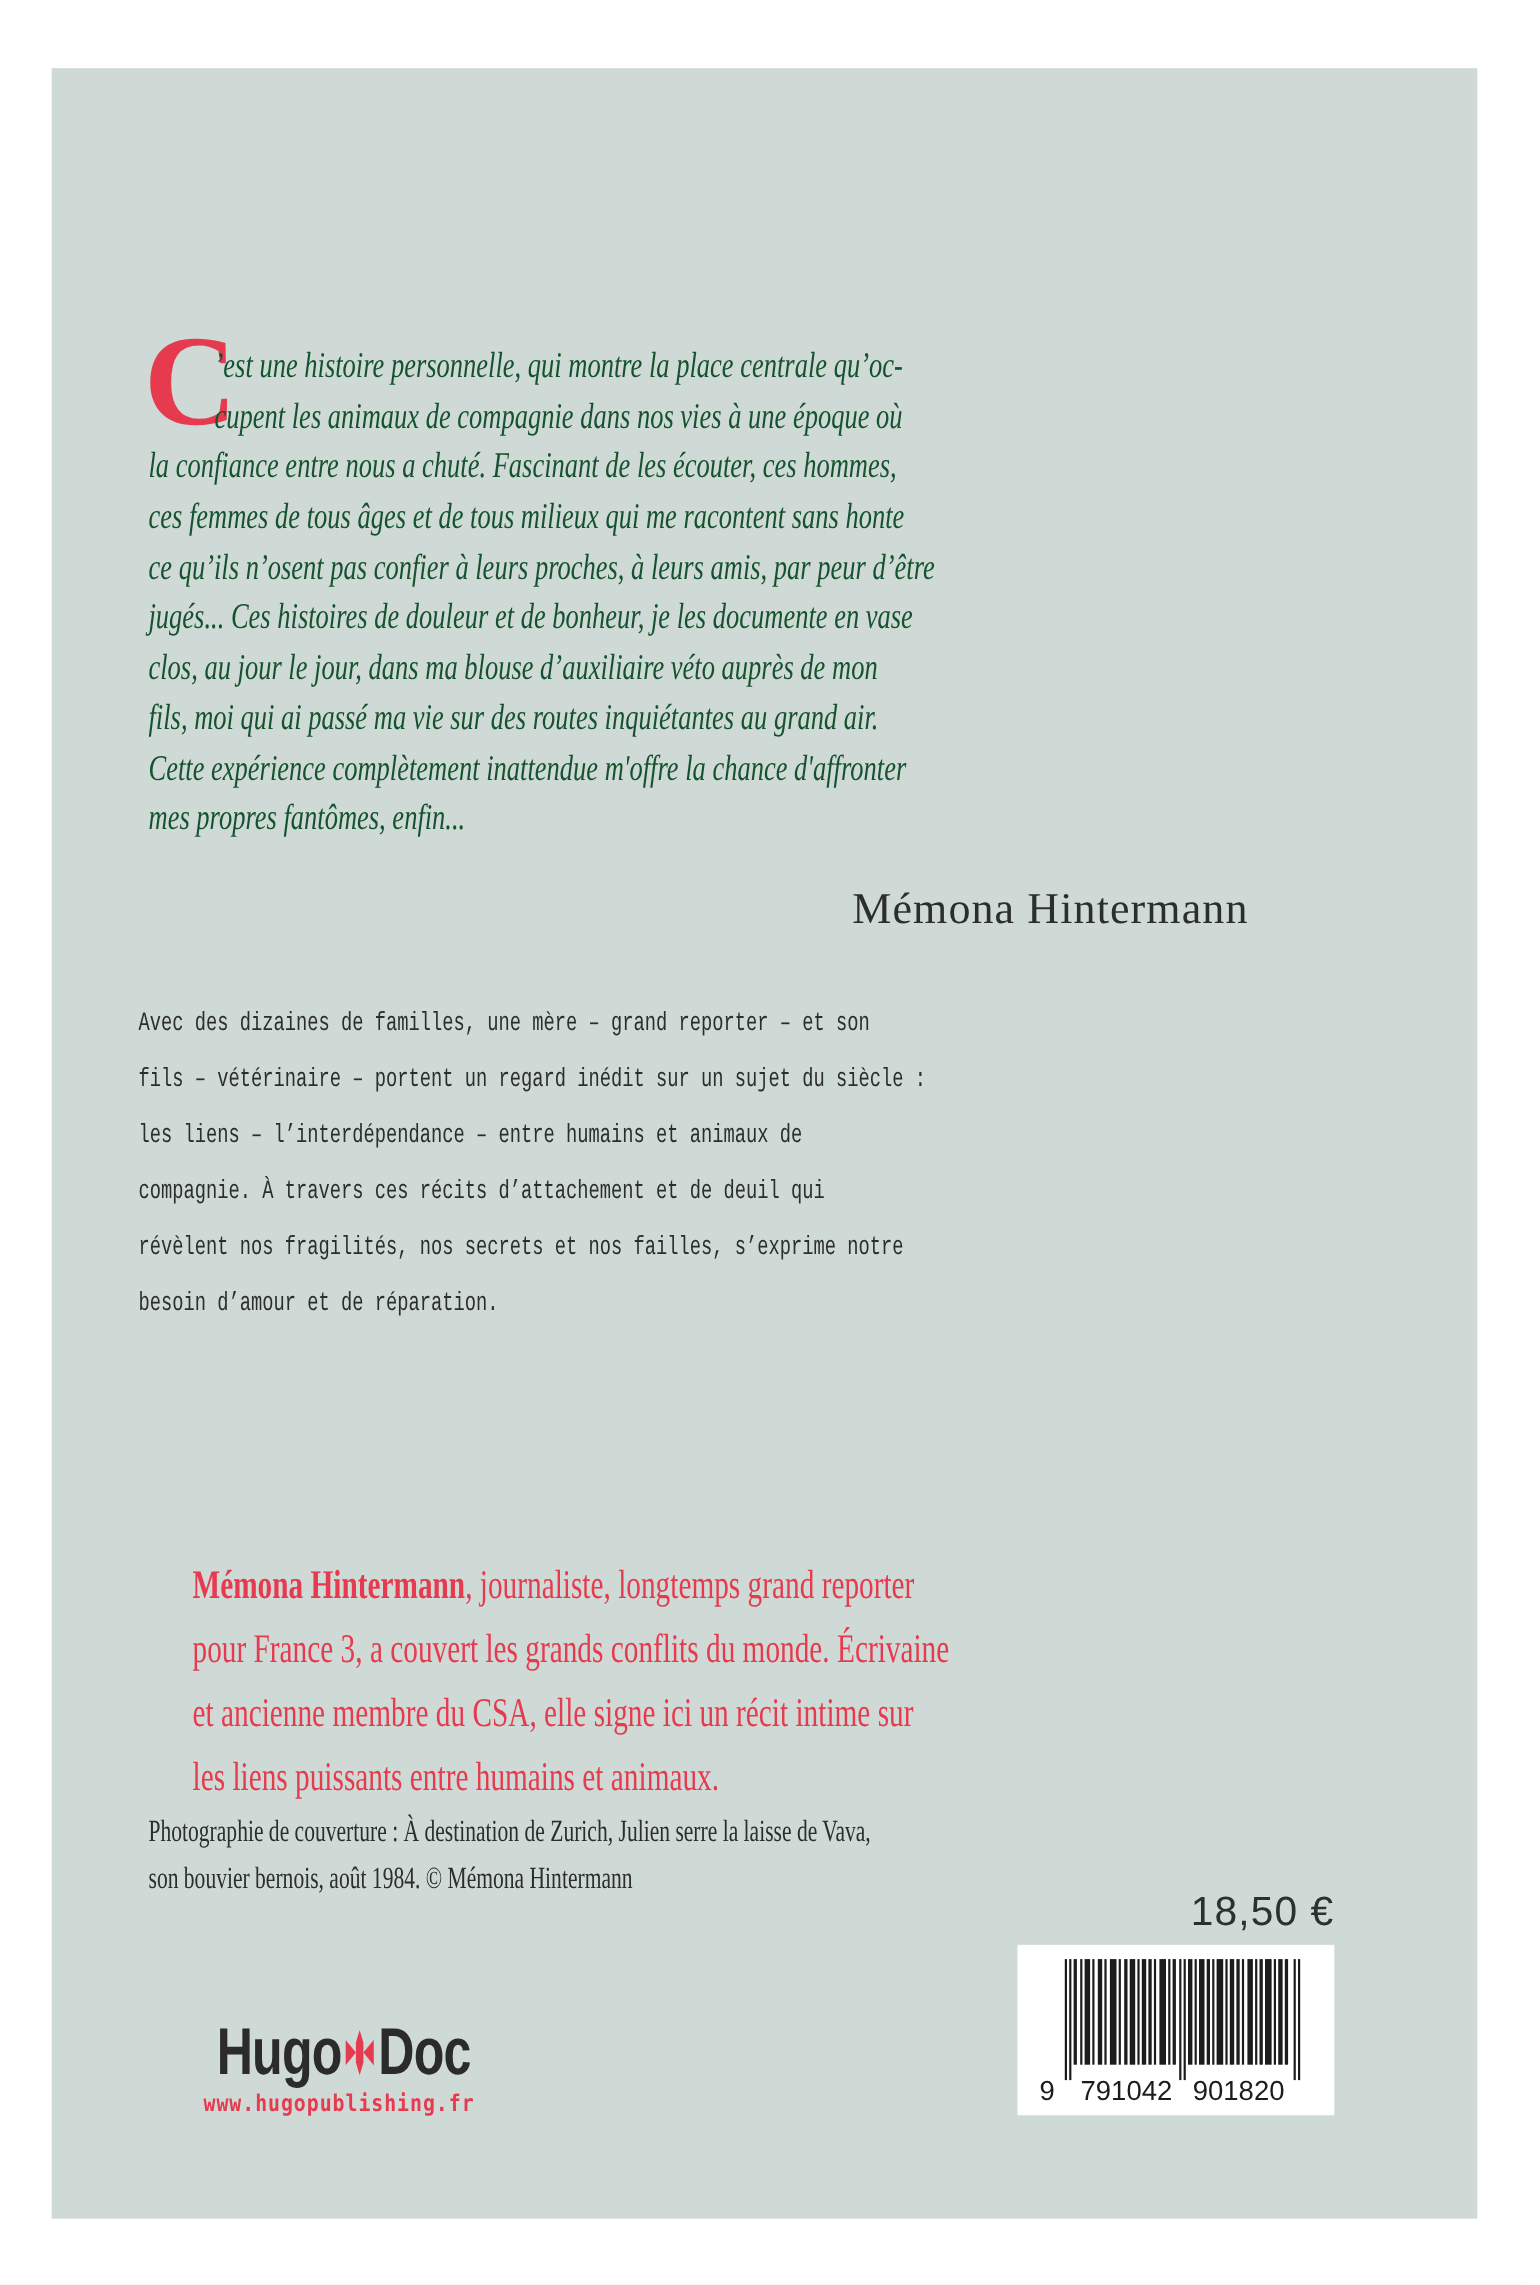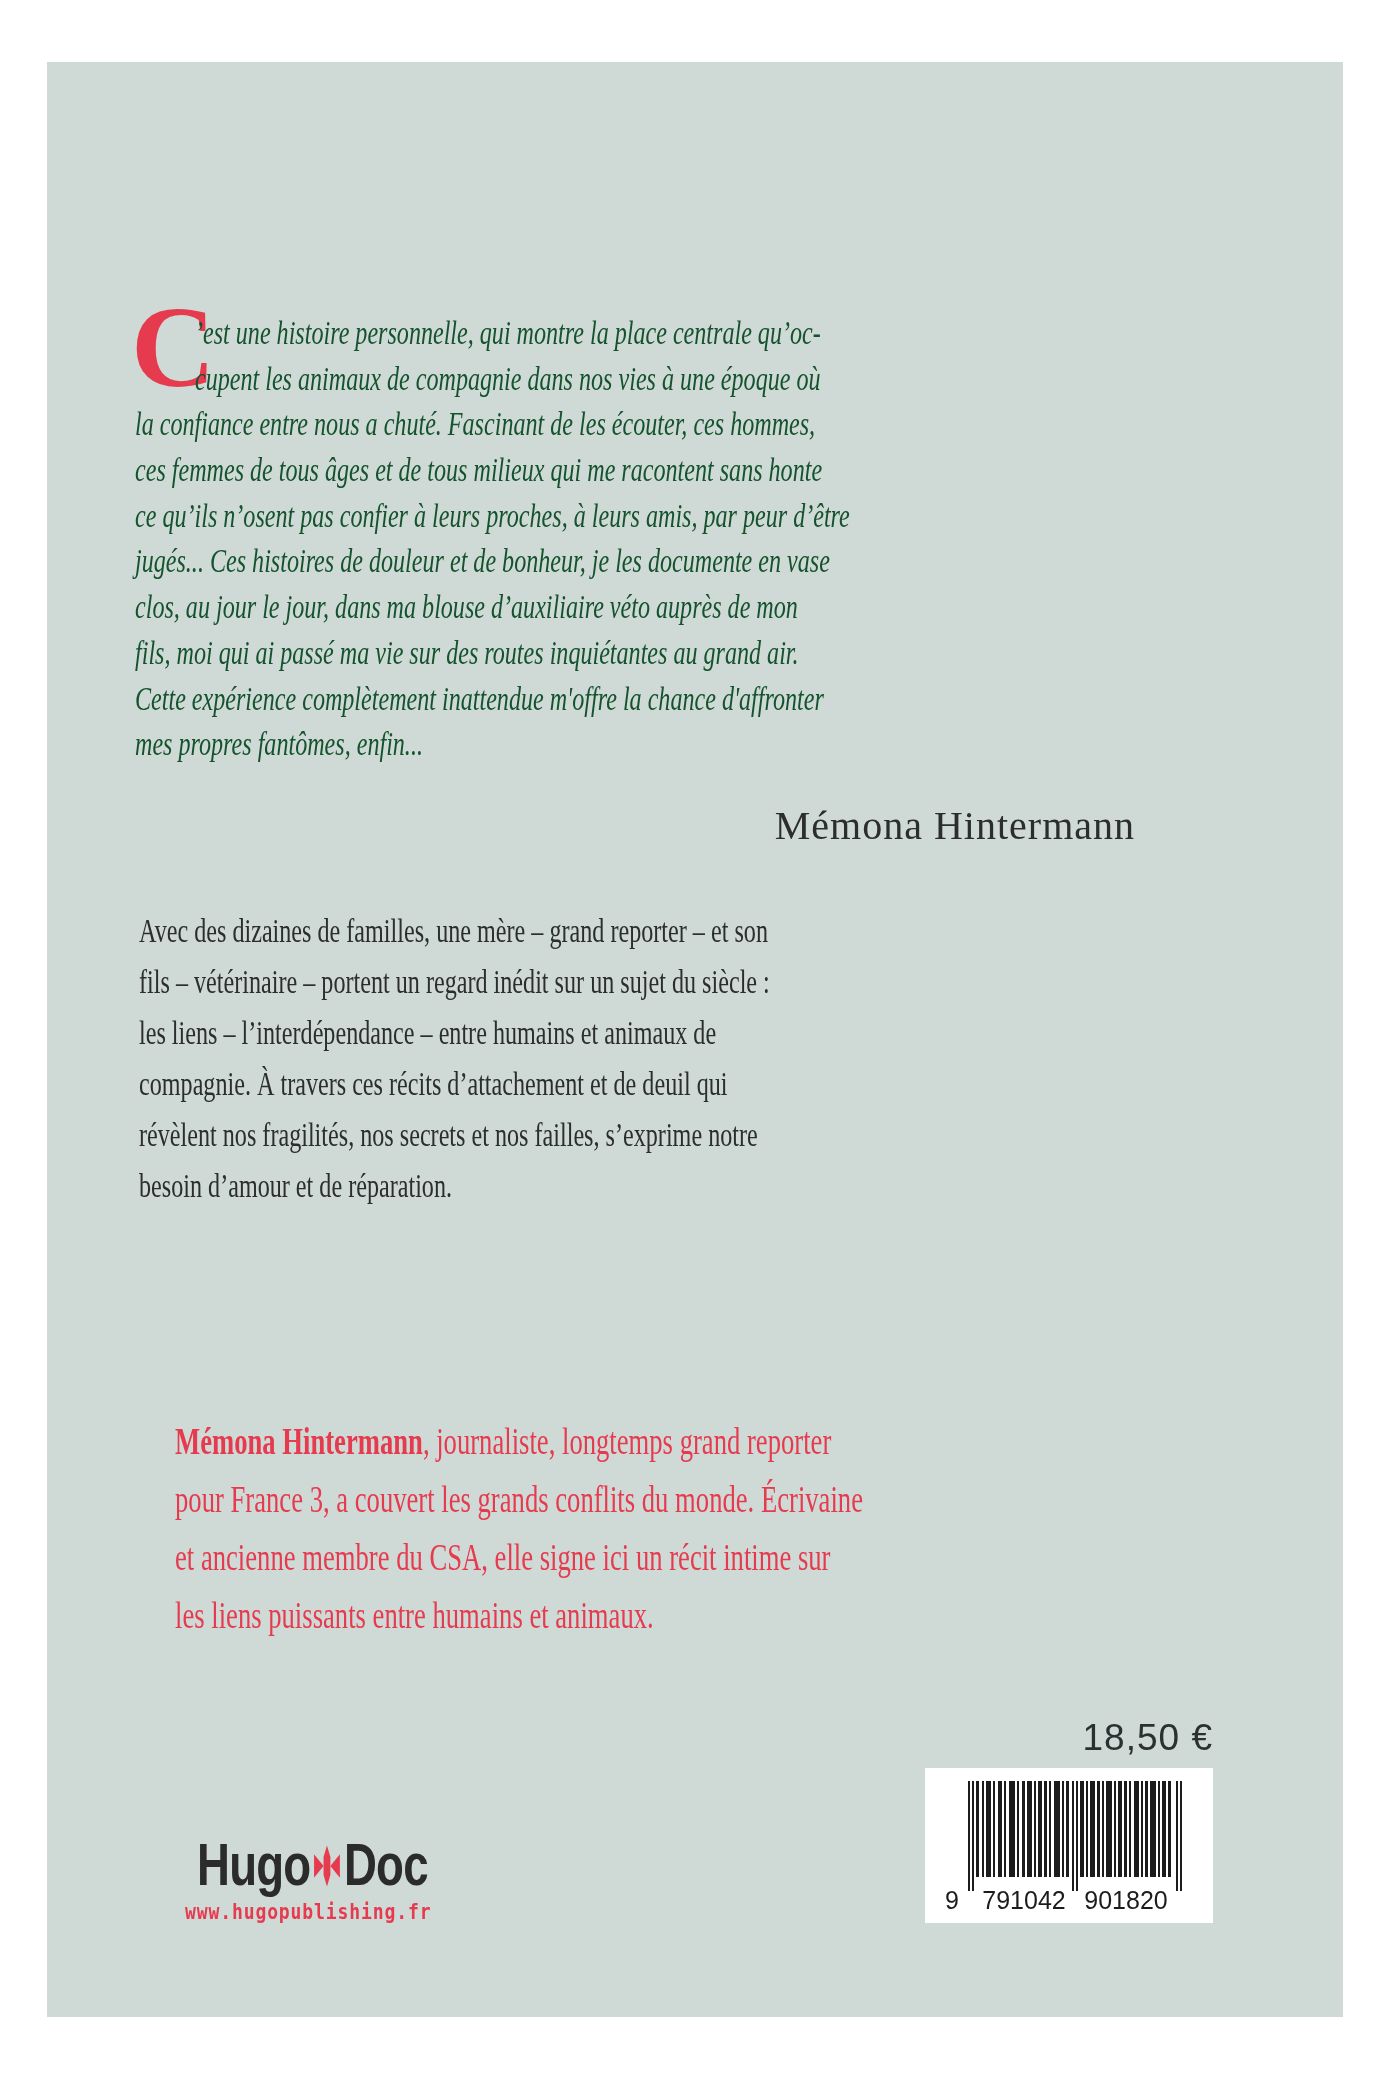--- a/index.html
+++ b/index.html
@@ -28,21 +28,21 @@
     color:#14532d;font-style:italic;font-size:33px;
   }
   .quote .line{line-height:45.7px;height:45.7px;transform:scaleX(.73);}
   .quote .indent{margin-left:60px;}
 
   .attribution{
     top:740px;right:208px;
     font-size:40px;color:#2b2e2d;letter-spacing:1px;
   }
 
-  .para{left:92px;width:800px;color:#2b2e2d;font-size:34px;}
+  .para{left:79px;width:800px;color:#2b2e2d;font-size:24px;font-family:Liberation Mono, monospace;}
   .para .line{line-height:51px;transform:scaleX(.71);}
   .para1{top:843px;}
   .para2{top:1160px;}
 
   .bio{left:88px;top:1351px;width:800px;color:#e63b4f;font-size:37px;margin-left:40px;}
   .bio .line{line-height:58px;transform:scaleX(.72);}
   .bio .name{font-weight:bold;}
 
   .credit{left:88px;top:1583px;width:800px;color:#2b2e2d;font-size:28px;}
   .credit .line{line-height:42px;transform:scaleX(.70);}
@@ -110,20 +110,24 @@
     </div>
 
 
     <div class="abs bio">
       <div class="line"><span class="name">Mémona Hintermann</span><span>, journaliste, longtemps grand reporter</span></div>
       <div class="line">pour France 3, a couvert les grands conflits du monde. Écrivaine</div>
       <div class="line">et ancienne membre du CSA, elle signe ici un récit intime sur</div>
       <div class="line">les liens puissants entre humains et animaux.</div>
     </div>
 
+    <div class="abs credit">
+      <div class="line">Photographie de couverture : À destination de Zurich, Julien serre la laisse de Vava,</div>
+      <div class="line">son bouvier bernois, août 1984. © Mémona Hintermann</div>
+    </div>
 
     <div class="abs price">18,50 €</div>
 
     <div class="abs barcode-box">
       <svg width="250" height="134" viewBox="0 0 250 134">
         <g fill="#1c1c1c" transform="translate(24,2)">
 
           <rect x="0" y="0" width="2" height="110"></rect>
             <rect x="4" y="0" width="2" height="110"></rect>
 

